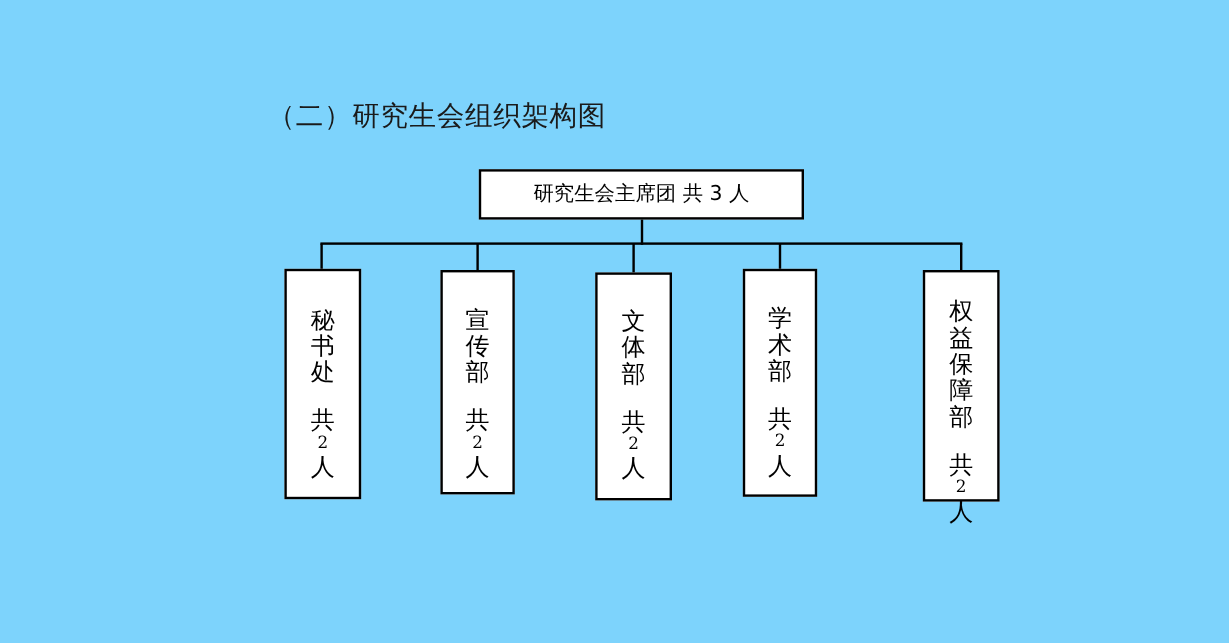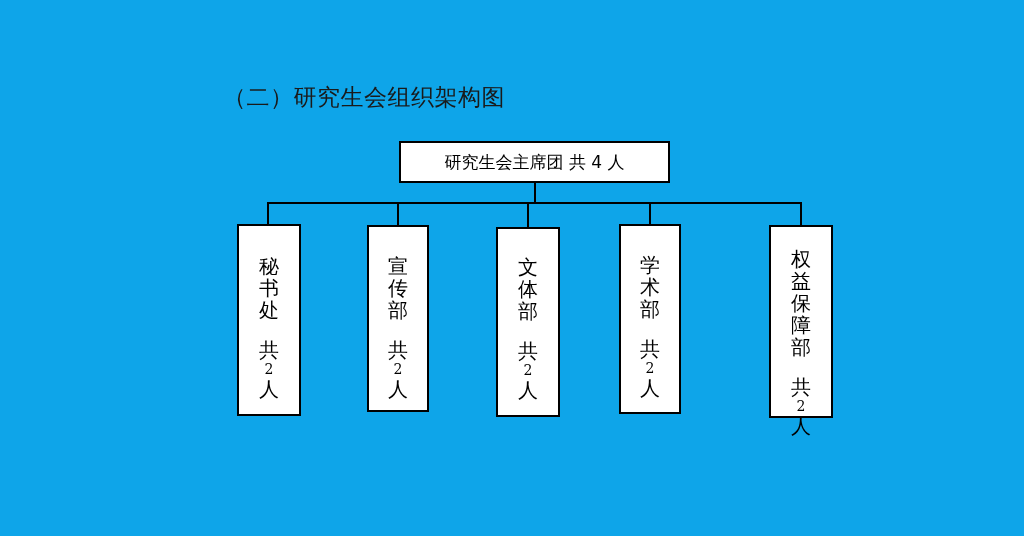--- a/index.html
+++ b/index.html
@@ -4,21 +4,21 @@
 <style>
   html, body {
     margin: 0;
     padding: 0;
     background: #ffffff;
   }
   #page {
     position: relative;
     width: 1024px;
     height: 536px;
-    background: #0ea5e9;
+    background: #7dd3fc;
     overflow: hidden;
     font-family: "DejaVu Serif", "Liberation Serif", serif;
     color: #000000;
   }
 
   
   #chart-title {
     position: absolute;
     left: 223px;
     top: 82px;
@@ -139,21 +139,21 @@
   #vtext-4 { margin-top: 21px; }
 </style>
 </head>
 <body>
 
 <div id="page">
 
   <div id="chart-title">（二）研究生会组织架构图</div>
 
   <div id="root-box">
-    <span class="root-label">研究生会主席团 共 4 人</span>
+    <span class="root-label">研究生会主席团 共 3 人</span>
   </div>
 
   <div class="conn" id="conn-root-stem"></div>
   <div class="conn" id="conn-bus"></div>
   <div class="conn-drop" id="conn-drop-0"></div>
   <div class="conn-drop" id="conn-drop-1"></div>
   <div class="conn-drop" id="conn-drop-2"></div>
   <div class="conn-drop" id="conn-drop-3"></div>
   <div class="conn-drop" id="conn-drop-4"></div>
 

